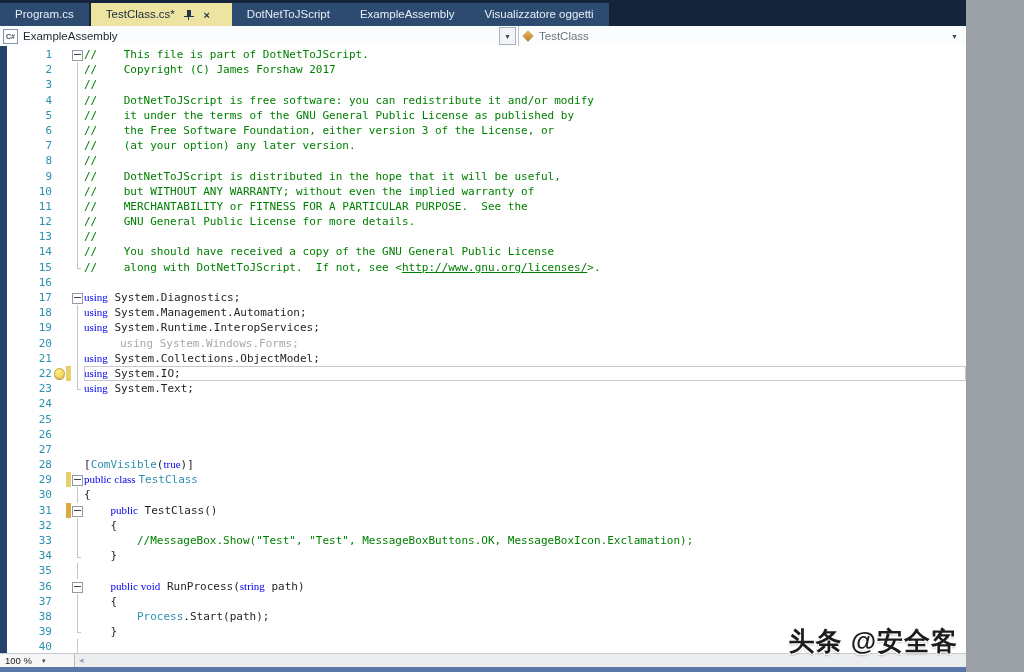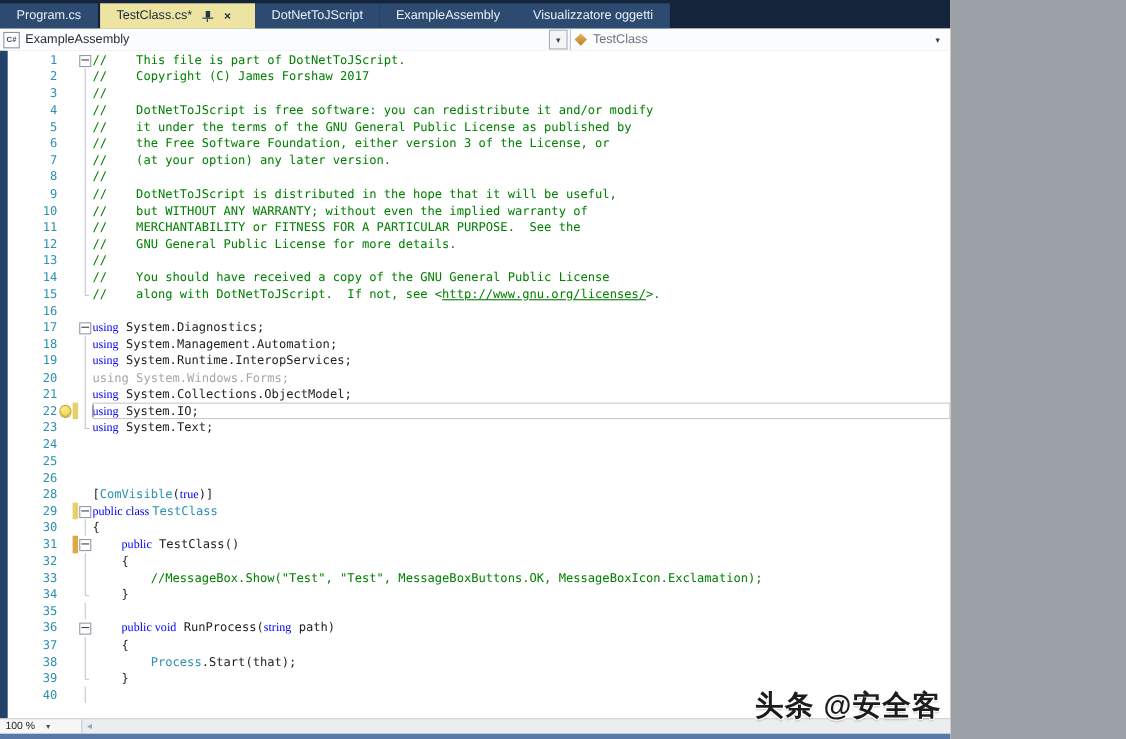--- a/index.html
+++ b/index.html
@@ -1,16 +1,16 @@
 <!DOCTYPE html>
 <html><head>
 <meta charset="utf-8">
 <style>
   html,body{margin:0;padding:0;background:#9aa0a6;}
-  .app{position:relative;width:864px;height:672px;background:#fef9c3;overflow:hidden;
+  .app{position:relative;width:966px;height:672px;background:#ffffff;overflow:hidden;
        font-family:"Liberation Sans",sans-serif;-webkit-font-smoothing:antialiased;}
 
   
   .tabbar{position:absolute;top:0;left:0;right:0;height:26px;background:#14243B;}
   .tabs{position:absolute;top:3px;left:0;display:flex;height:23px;}
   .tab{height:23px;line-height:23px;padding:0 15px;font-size:11.5px;color:#E8EEF5;
        background:#2D4B70;white-space:nowrap;display:flex;align-items:center;gap:7px;cursor:default;}
   .tab.first{margin-right:2px;}
   .tab.active{background:#EDE4A2;color:#17293F;font-weight:normal;padding-right:19px;}
   .tab.active .tab-label{color:#17293F;}
@@ -55,21 +55,21 @@
   .foldbox::before{content:"";position:absolute;left:1px;right:1px;top:3px;height:1px;background:#3A4350;}
   .fguide::before{content:"";position:absolute;left:6px;top:0;bottom:0;width:1px;background:#C2C7CE;}
   .fend::before{content:"";position:absolute;left:6px;top:0;height:55%;width:1px;background:#C2C7CE;}
   .fend::after{content:"";position:absolute;left:6px;top:55%;width:4px;height:1px;background:#C2C7CE;}
   .code{flex:1;white-space:pre;line-height:15.2px;color:#1E1E1E;height:100%;}
   .row.cur .code{outline:1px solid #C9C9C9;outline-offset:-1px;}
   .caret{display:inline-block;width:1px;height:11px;background:#000;vertical-align:-2px;margin-right:-1px;}
   .seg-k{color:#0000F0;font-family:Liberation Serif, serif;}
   .seg-t{color:#2B91AF;}
   .seg-c{color:#008000;}
-  .seg-g{color:#A3A8AD;}
+  .seg-g{color:#A3A8AD;margin-left:36px;}
   .seg-p{color:#1E1E1E;}
   .seg-u{color:#008000;text-decoration:underline;text-align:center;}
 
   
   .statusrow{position:absolute;left:0;right:0;bottom:5px;height:13px;background:#ECEDEF;
              border-top:1px solid #C6CBD2;display:flex;}
   .zoombox{width:64px;background:#F7F7F8;border-right:1px solid #B7BCC3;display:flex;align-items:center;
            padding:0 5px;font-size:9.5px;color:#222;gap:10px;cursor:pointer;text-align:right;}
   .zoombox .drop{font-size:7px;color:#444;}
   .hscroll{flex:1;position:relative;background:#ECEDEF;}
@@ -313,20 +313,27 @@
           <span class="code"></span>
         </div>
         <div class="row">
           <span class="num">26</span>
           <span class="icslot"></span>
           <span class="barslot"></span>
           <span class="fold"></span>
           <span class="code"></span>
         </div>
         <div class="row">
+          <span class="num">27</span>
+          <span class="icslot"></span>
+          <span class="barslot"></span>
+          <span class="fold"></span>
+          <span class="code"></span>
+        </div>
+        <div class="row">
           <span class="num">28</span>
           <span class="icslot"></span>
           <span class="barslot"></span>
           <span class="fold"></span>
           <span class="code"><span class="seg-p">[</span><span class="seg-t">ComVisible</span><span class="seg-p">(</span><span class="seg-k">true</span><span class="seg-p">)]</span></span>
         </div>
         <div class="row">
           <span class="num">29</span>
           <span class="icslot"></span>
           <span class="barslot bar-y"></span>
@@ -393,21 +400,21 @@
           <span class="icslot"></span>
           <span class="barslot"></span>
           <span class="fold fguide"></span>
           <span class="code"><span class="seg-p">    {</span></span>
         </div>
         <div class="row">
           <span class="num">38</span>
           <span class="icslot"></span>
           <span class="barslot"></span>
           <span class="fold fguide"></span>
-          <span class="code"><span class="seg-p">        </span><span class="seg-t">Process</span><span class="seg-p">.Start(that);</span></span>
+          <span class="code"><span class="seg-p">        </span><span class="seg-t">Process</span><span class="seg-p">.Start(path);</span></span>
         </div>
         <div class="row">
           <span class="num">39</span>
           <span class="icslot"></span>
           <span class="barslot"></span>
           <span class="fold fend"></span>
           <span class="code"><span class="seg-p">    }</span></span>
         </div>
         <div class="row">
           <span class="num">40</span>

